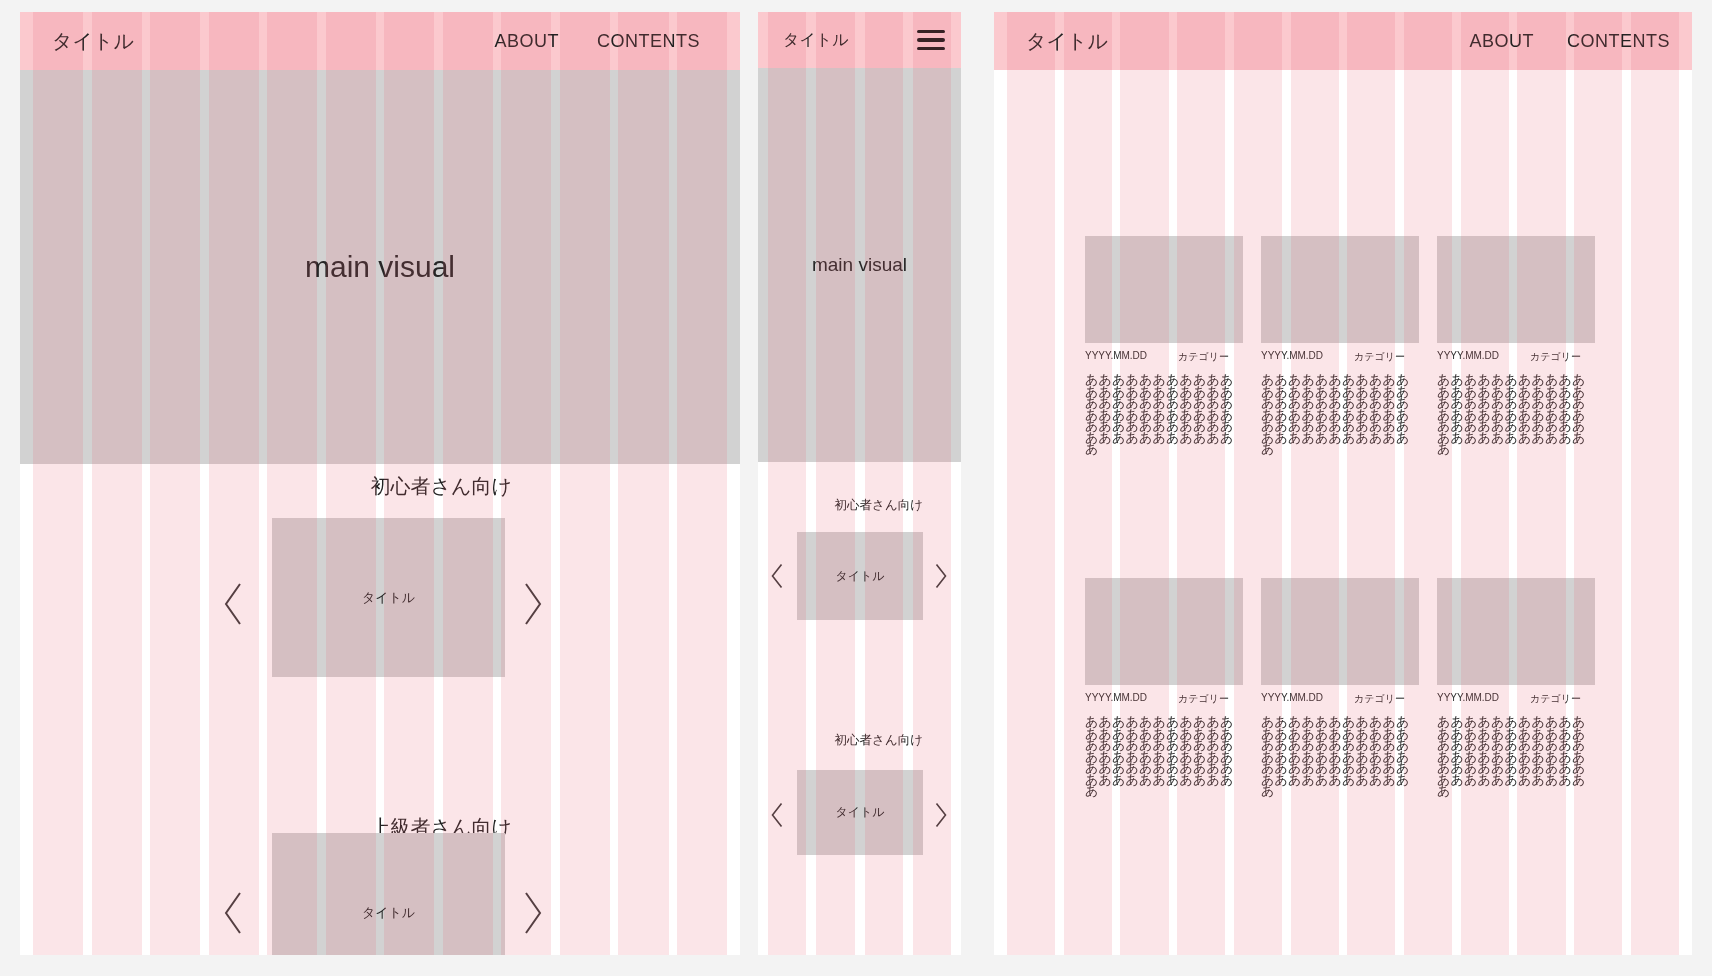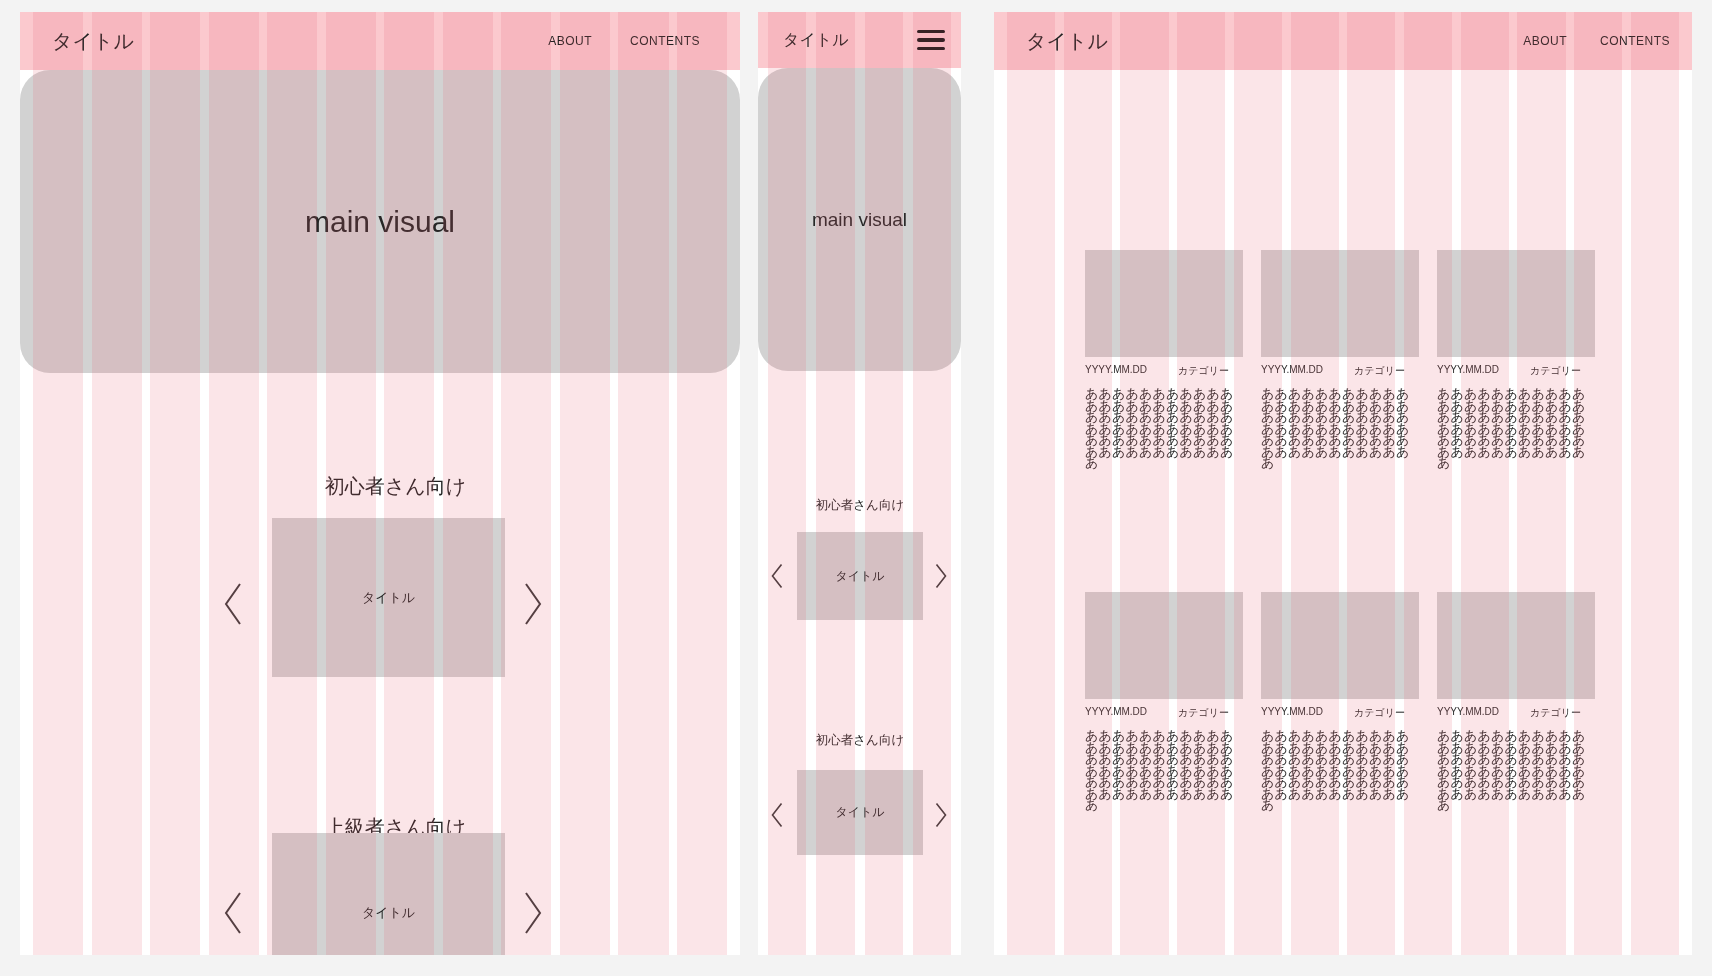--- a/index.html
+++ b/index.html
@@ -19,32 +19,32 @@
   .frame-mobile .grid-overlay{padding:0 10px;gap:10px;}
   .grid-overlay i{flex:1;background:var(--grid-overlay-pink,rgba(233,92,112,0.16));}
 
   
   .header-bar{position:absolute;left:0;right:0;top:0;height:58px;background:var(--header-pink,#FBC9CE);display:flex;align-items:center;z-index:1;}
   .frame-mobile .header-bar{height:56px;}
   .site-title{font-size:20px;margin-left:32px;white-space:nowrap;}
   .frame-mobile .site-title{font-size:16px;margin-left:25px;}
   .nav{margin-left:auto;display:flex;gap:38px;margin-right:40px;}
   .frame-contents .nav{gap:33px;margin-right:22px;}
-  .nav-item{font-size:12px;letter-spacing:0.5px;cursor:pointer;white-space:nowrap;text-align:right;}
+  .nav-item{font-size:18px;letter-spacing:0.5px;cursor:pointer;white-space:nowrap;text-align:right;}
   .hamburger{margin-left:auto;margin-right:16px;display:flex;flex-direction:column;gap:5px;cursor:pointer;}
   .hamburger b{display:block;width:28px;height:3.5px;background:#151515;border-radius:2px;}
 
   
-  .main-visual{position:absolute;left:0;right:0;top:58px;height:303px;background:var(--block-gray,#D2D2D2);display:flex;align-items:center;justify-content:center;z-index:1;border-radius:30px;}
+  .main-visual{position:absolute;left:0;right:0;top:58px;height:394px;background:var(--block-gray,#D2D2D2);display:flex;align-items:center;justify-content:center;z-index:1;}
   .frame-mobile .main-visual{top:56px;}
   .main-visual-label{font-size:30px;color:#262626;}
   .frame-mobile .main-visual-label{font-size:19px;}
 
   
-  .section-heading{position:absolute;text-align:center;font-size:20px;z-index:1;}
+  .section-heading{position:absolute;text-align:right;font-size:20px;z-index:1;}
   .frame-desktop .section-heading{left:259px;width:233px;}
   .sh-d1{top:461px;}
   .sh-d2{top:802px;}
   .frame-mobile .section-heading{left:39px;width:126px;font-size:12.5px;}
   .sh-m1{top:485px;}
   .sh-m2{top:720px;}
 
   .carousel-card{position:absolute;background:var(--block-gray,#D2D2D2);display:flex;align-items:center;justify-content:center;z-index:1;cursor:pointer;}
   .frame-desktop .carousel-card{left:252px;width:233px;height:159px;}
   .cc-d1{top:506px;}
@@ -63,21 +63,21 @@
   .ch-d2-right{left:504px;top:879px;}
   .ch-m1-left{left:13px;top:551px;}
   .ch-m1-right{left:177px;top:551px;}
   .ch-m2-left{left:13px;top:790px;}
   .ch-m2-right{left:177px;top:790px;}
 
   
   .article-row{position:absolute;left:91px;width:510px;display:flex;gap:18px;z-index:1;}
   .row-1{top:224px;}
   .row-2{top:566px;}
-  .article-card{width:158px;cursor:pointer;margin-top:14px;}
+  .article-card{width:158px;cursor:pointer;}
   .article-thumb{height:107px;background:var(--block-gray,#D2D2D2);}
   .article-meta{display:flex;margin-top:7px;font-size:10px;color:#2b2b2b;}
   .article-category{margin-left:31px;}
   .article-excerpt{margin-top:10px;font-size:13px;line-height:11.5px;color:#2b2b2b;word-break:break-all;letter-spacing:0.2px;}
 </style>
 </head>
 <body>
 
 <div class="frame frame-desktop">
   <div class="header-bar">

